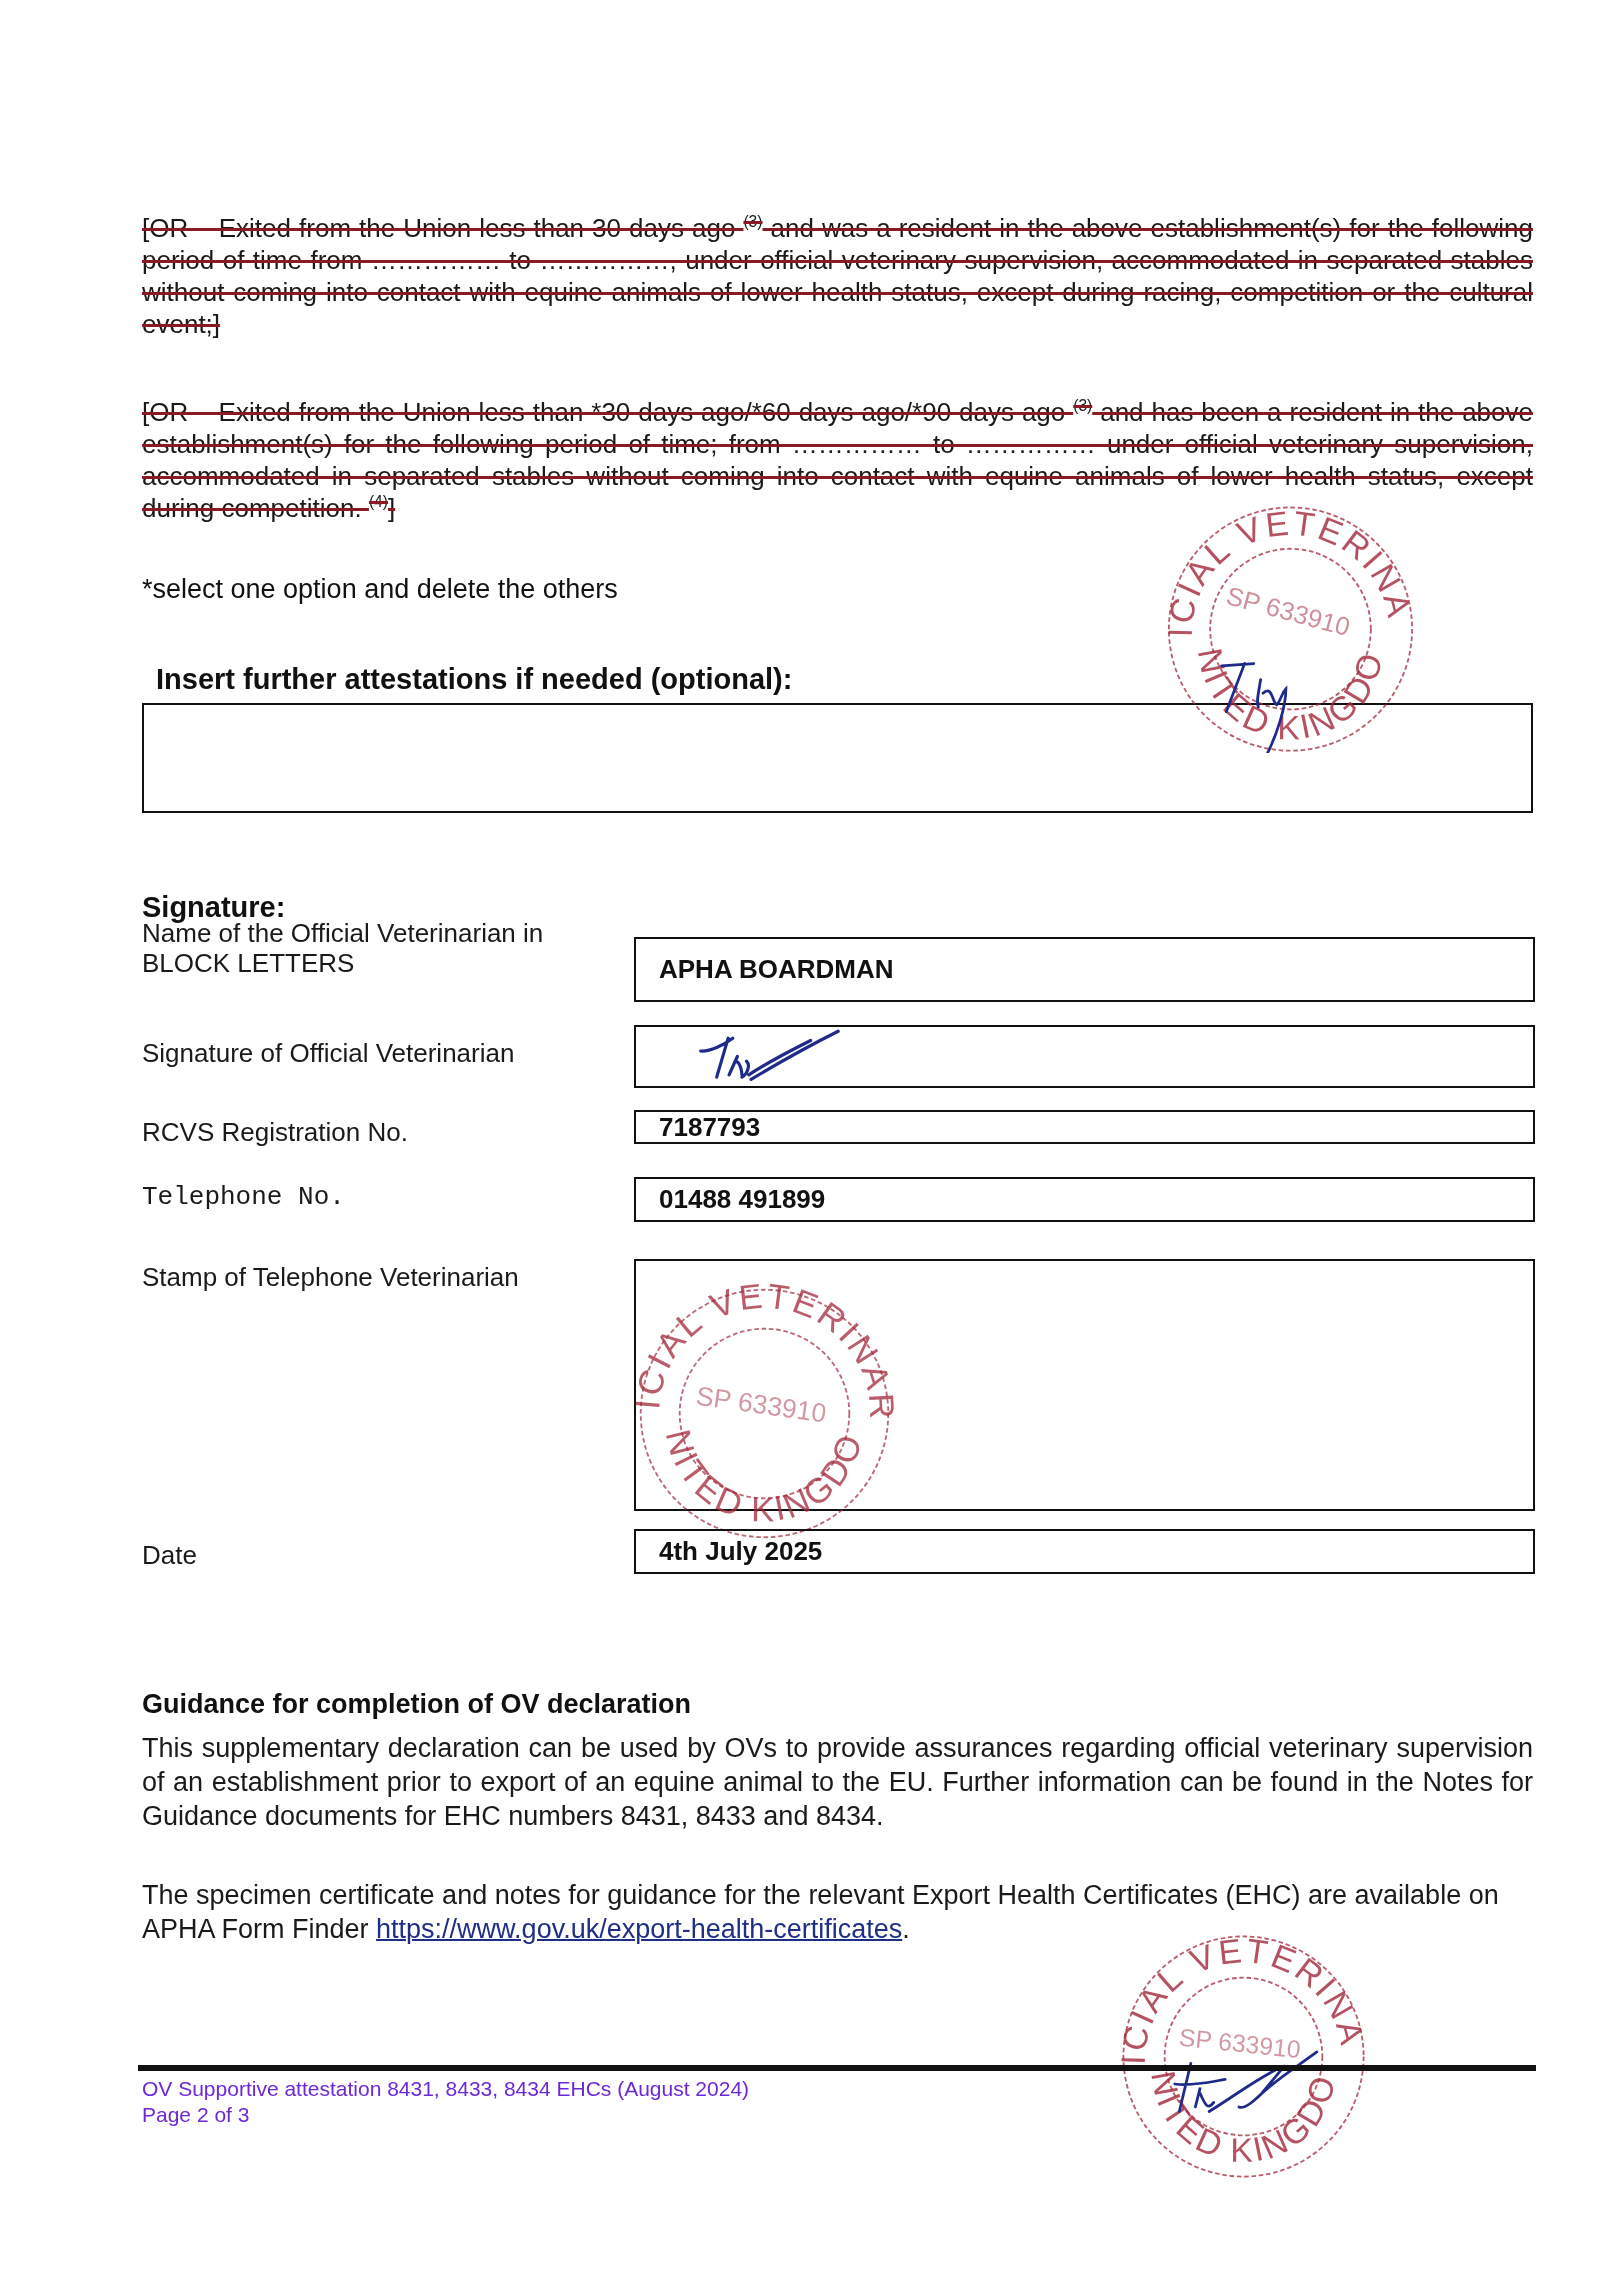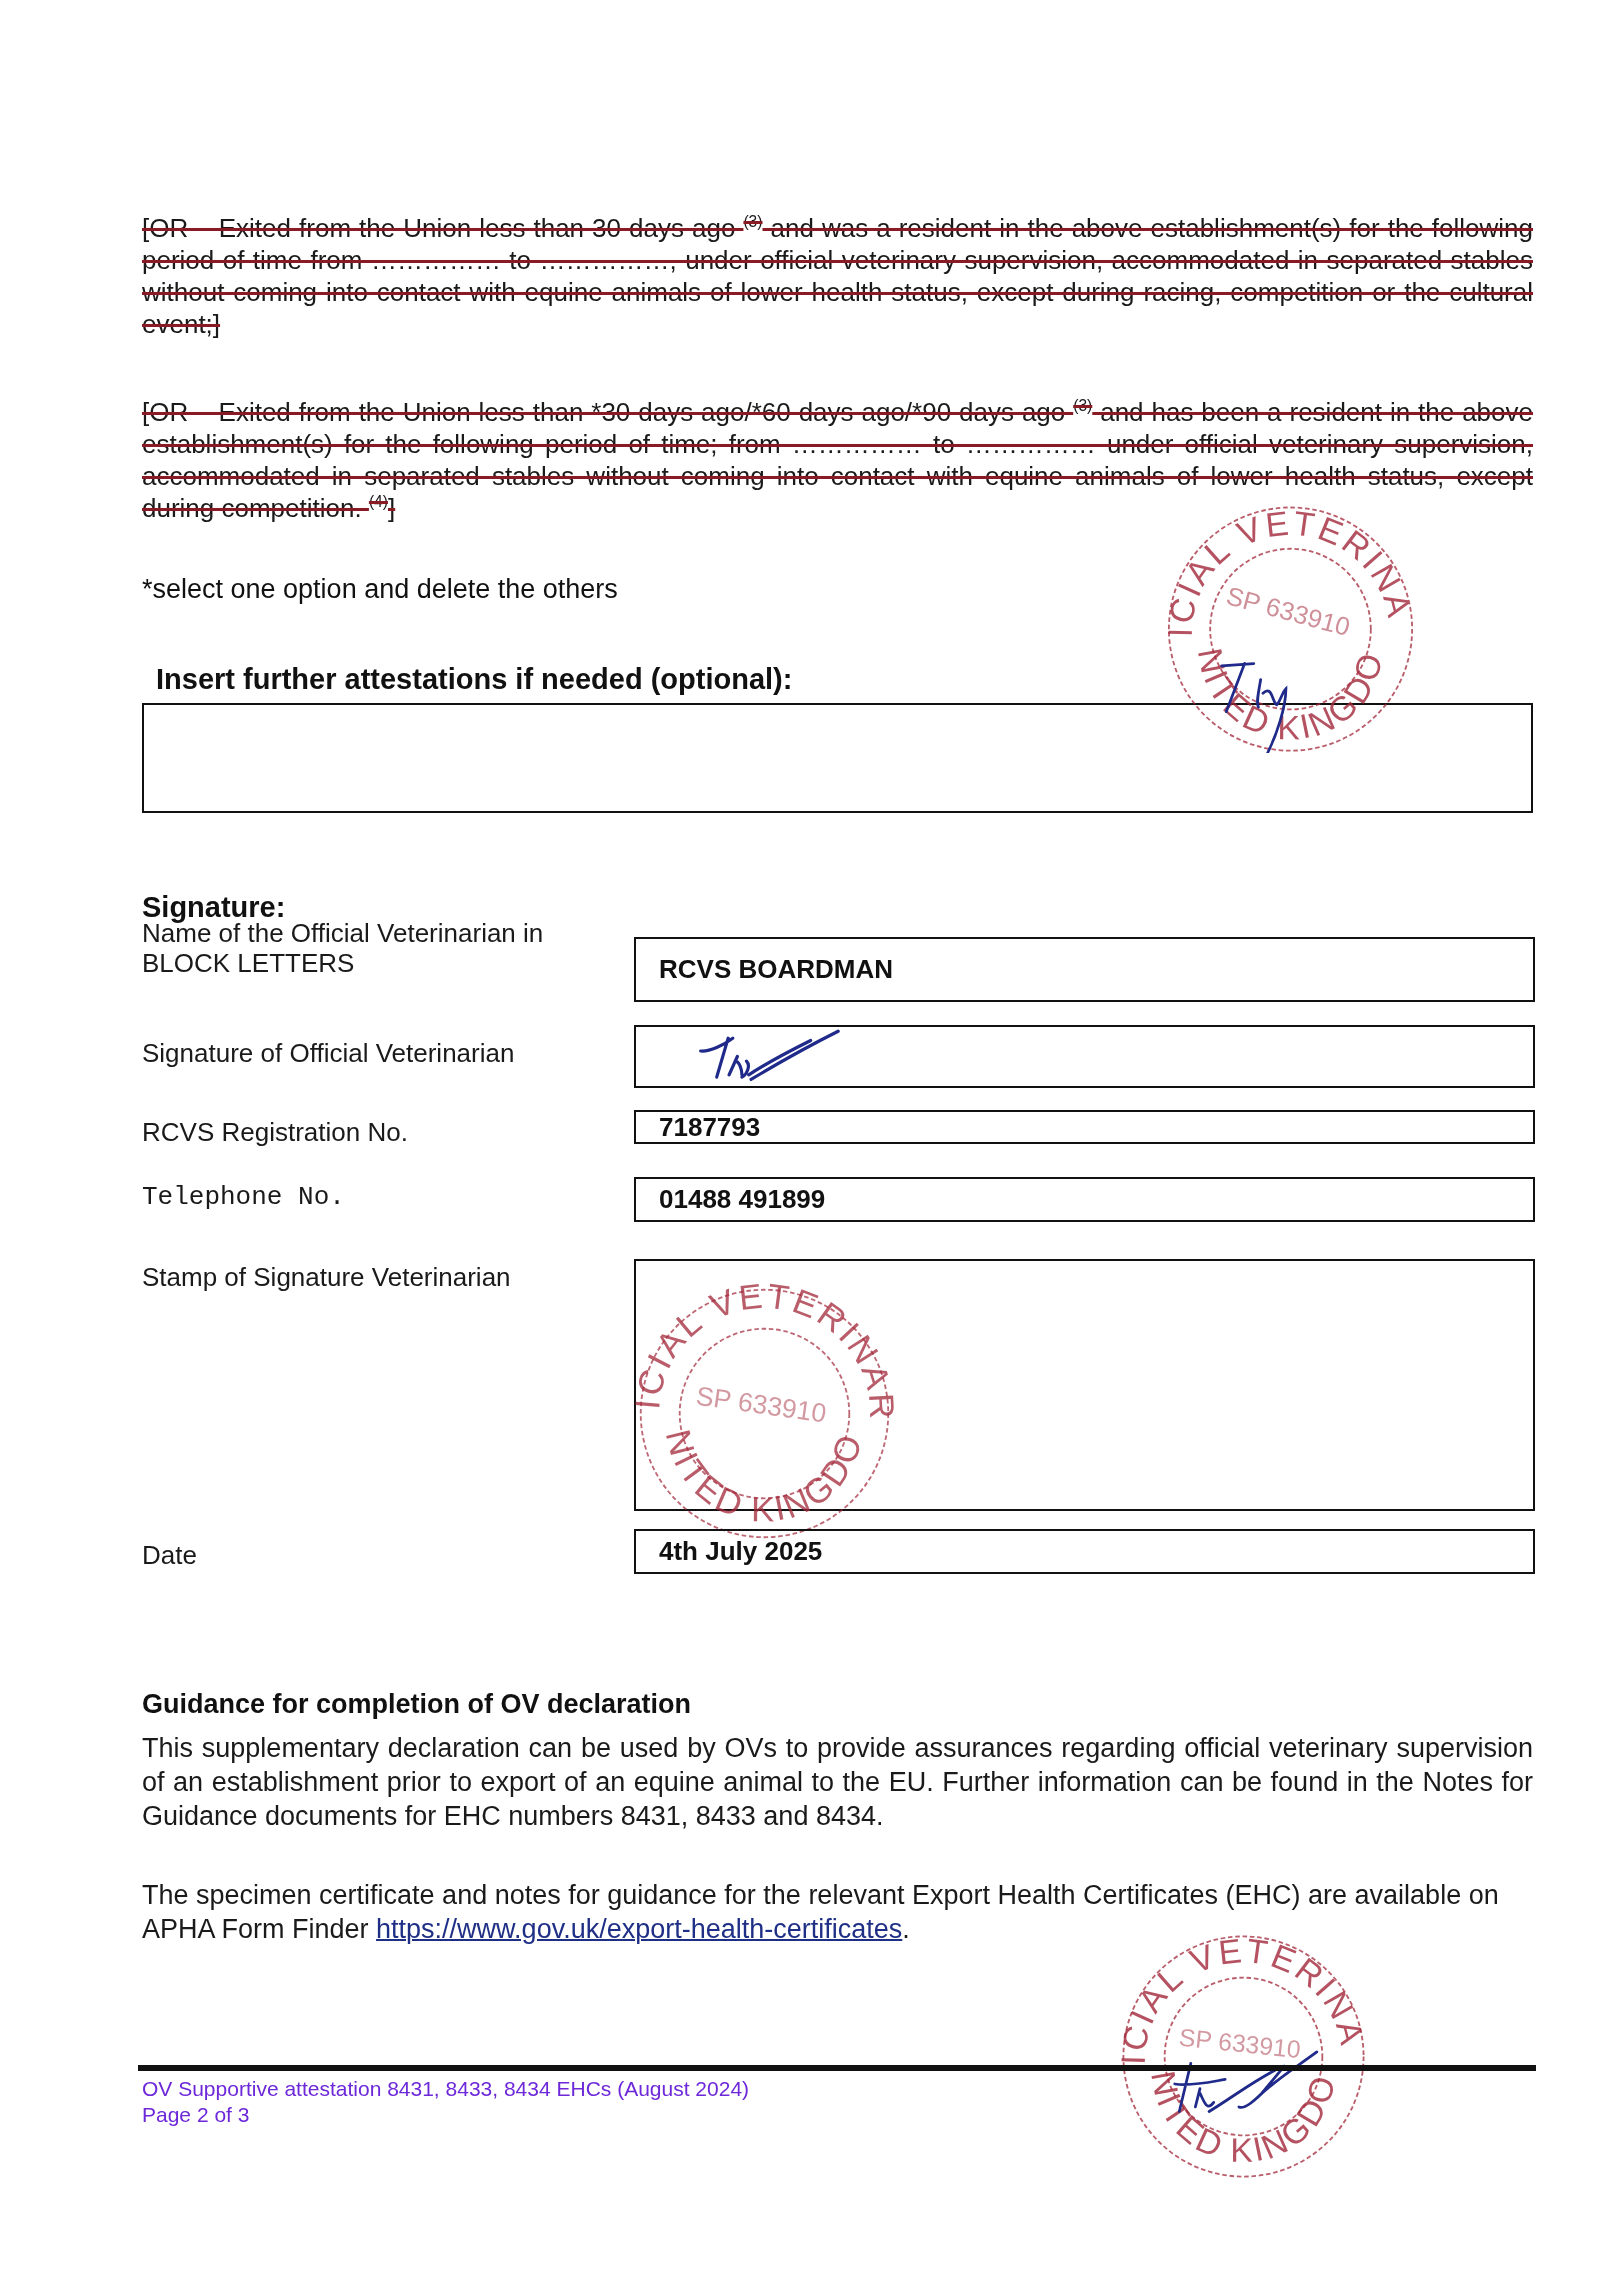--- a/index.html
+++ b/index.html
@@ -64,41 +64,41 @@
     <textPath href="#arcBot1" startOffset="50%" text-anchor="middle">UNITED KINGDOM</textPath>
   </text>
   <text x="300" y="270" font-family="Liberation Sans, sans-serif" font-size="56" fill="#b04656" opacity="0.6" text-anchor="middle" transform="rotate(15 300 270)">SP 633910</text>
   <path d="M160 370 L230 365 M210 365 L170 470 M245 400 C240 430 235 450 240 460 M250 430 C270 410 270 450 280 455 C290 445 290 430 300 420 C300 460 280 520 260 560" fill="none" stroke="#1f2a8a" stroke-width="6" stroke-linecap="round"></path>
 </svg>
 
 <div class="abs sig-title heading-bold">Signature:</div>
 
 <div class="abs label" style="top:918px; width:436px;">Name of the Official Veterinarian in BLOCK LETTERS</div>
 <div class="abs field" style="top:937px; height:65px;">
-  <span>RCVS BOARDMAN</span>
+  <span>APHA BOARDMAN</span>
 </div>
 
 <div class="abs label" style="top:1038px;">Signature of Official Veterinarian</div>
 <div class="abs field" style="top:1025px; height:63px;">
   <svg width="230" height="55" viewBox="0 0 500 120">
     <path d="M0 48 C20 50 50 35 70 20 M60 20 L35 105 M80 60 L62 100 M75 70 C85 70 90 90 90 100 M100 70 C110 80 100 100 90 105 M105 100 C150 70 200 45 240 25 M110 110 C160 80 230 40 300 5" fill="none" stroke="#1f2a8a" stroke-width="7" stroke-linecap="round" transform="translate(90,0)"></path>
   </svg>
 </div>
 
 <div class="abs label" style="top:1117px;">RCVS Registration No.</div>
 <div class="abs field" style="top:1110px; height:34px;">
   <span>7187793</span>
 </div>
 
 <div class="abs label" style="top:1182px;font-family:Liberation Mono, monospace;">Telephone No.</div>
 <div class="abs field" style="top:1177px; height:45px;">
   <span>01488 491899</span>
 </div>
 
-<div class="abs label" style="top:1262px;">Stamp of Signature Veterinarian</div>
+<div class="abs label" style="top:1262px;">Stamp of Telephone Veterinarian</div>
 <div class="abs field" style="top:1259px; height:252px; align-items:flex-start; padding-left:0;">
   <span></span>
 </div>
 <svg class="stamp" style="left:627px; top:1276px;" width="275" height="275" viewBox="0 0 600 600">
   <defs>
     <path id="arcTop2" d="M 70 300 A 230 230 0 0 1 530 300"></path>
     <path id="arcBot2" d="M 85 320 A 215 215 0 0 0 515 320"></path>
   </defs>
   <g fill="none" stroke="#a3283a" stroke-width="4" stroke-dasharray="10 6" opacity="0.7">
     <circle cx="300" cy="300" r="270"></circle>

